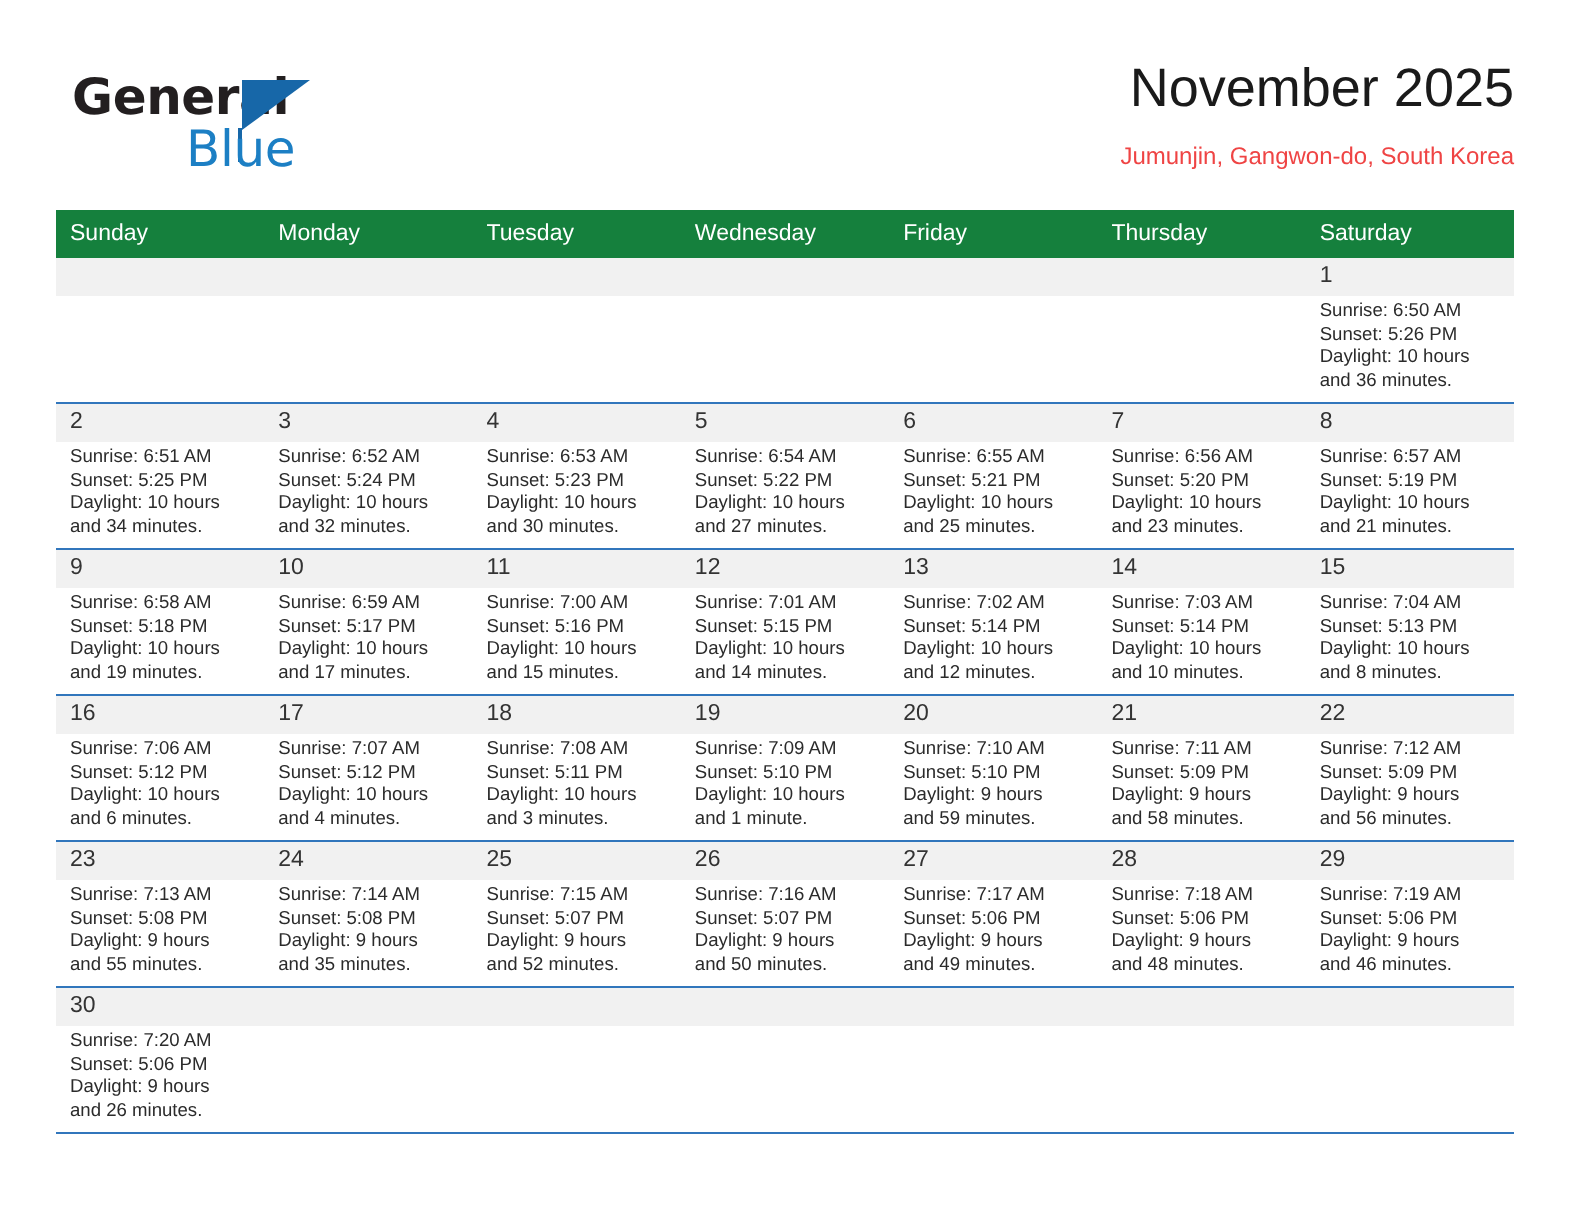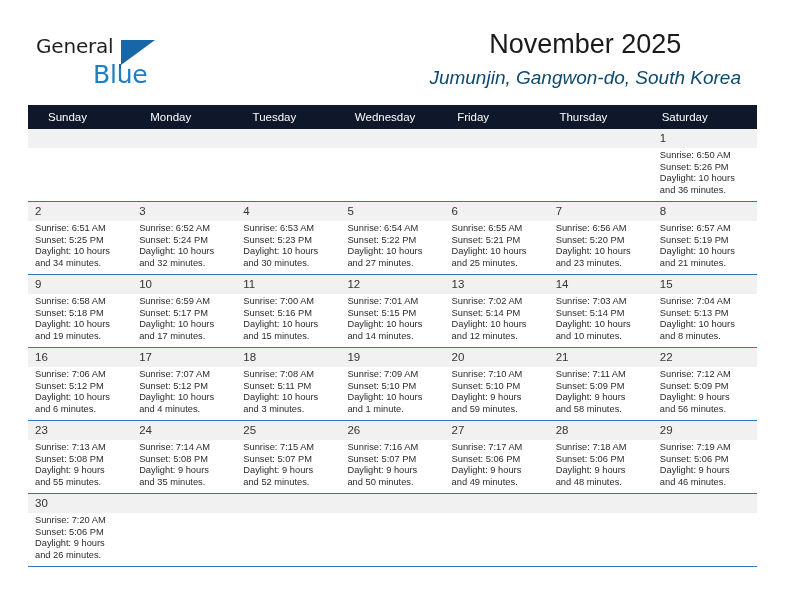--- a/index.html
+++ b/index.html
@@ -33,24 +33,25 @@
     position: absolute;
     left: 8px;
     top: 6px;
     width: 160px;
     height: 62px;
   }
   .logo-general {
     position: absolute;
     left: 0;
     top: 0;
-    font-size: 20px;
+    font-size: 25px;
     letter-spacing: -0.2px;
     color: #231f20;
     font-family: "DejaVu Sans", sans-serif;
+    font-weight: bold;
   }
   .logo-blue {
     position: absolute;
     left: 57px;
     top: 26px;
     font-size: 25px;
     letter-spacing: -0.2px;
     color: #1c7fc4;
     font-family: "DejaVu Sans", sans-serif;
   }
@@ -67,52 +68,50 @@
     position: absolute;
     left: 83px;
     top: 30px;
     width: 2px;
     height: 17px;
     background: #1767a8;
   }
 
   .title-block {
     position: absolute;
-    right: 16px;
+    right: 0;
     top: 0;
-    text-align: center;
+    text-align: right;
   }
   .cal-title {
     font-size: 27px;
     font-weight: normal;
     color: #1a1a1a;
     line-height: 32px;
     white-space: nowrap;
   }
   .cal-subtitle {
-    font-size: 19px;
+    font-size: 12px;
     font-weight: normal;
-    color: #0c4a6e;
+    color: #ef4444;
     line-height: 20px;
     margin-top: 8px;
     white-space: nowrap;
-    font-style: italic;
   }
 
   
   .calendar {
     position: absolute;
     left: 28px;
     top: 105px;
     width: 729px;
   }
   .weekday-row {
     display: flex;
-    background: #0f172a;
-    padding-left: 13px;
+    background: #15803d;
   }
   .weekday {
     flex: 1 1 0;
     box-sizing: border-box;
     padding: 4px 0 4px 7px;
     font-size: 11.5px;
     color: #ffffff;
     line-height: 16px;
     white-space: nowrap;
     overflow: hidden;

